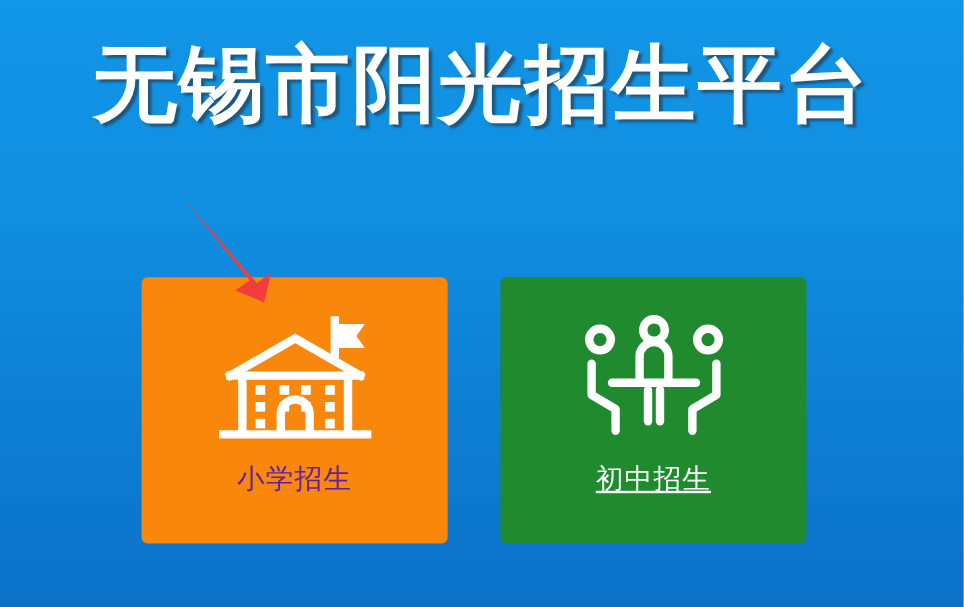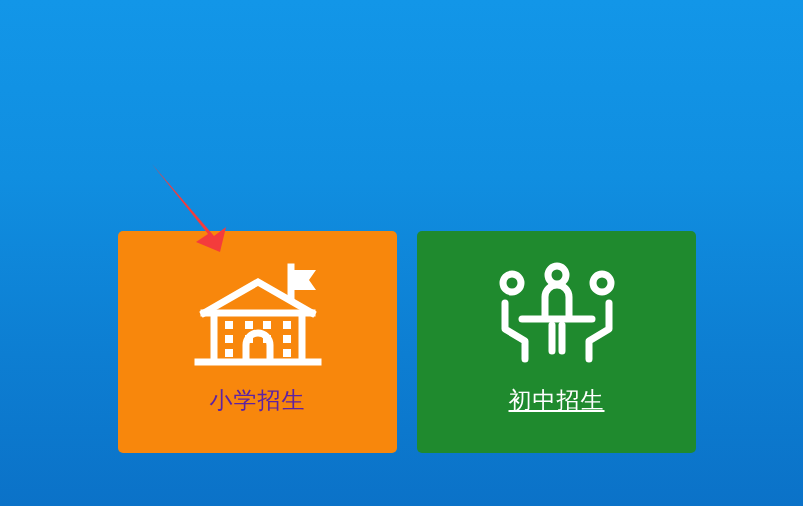--- a/index.html
+++ b/index.html
@@ -37,21 +37,21 @@
     letter-spacing: 2px;
     text-shadow: 3px 3px 2px rgba(40,40,40,0.55);
     white-space: nowrap;
     user-select: none;
   }
 
   
   .card {
     position: absolute;
     top: 231px;
-    width: 279px;
+    width: 255px;
     height: 222px;
     border-radius: 5px;
     text-decoration: none;
     display: flex;
     flex-direction: column;
     align-items: center;
     justify-content: flex-start;
   }
 
   .card-primary   { left: 118px; background: #f8870c; }
@@ -81,20 +81,21 @@
     left: 0; top: 0;
     width: 803px; height: 506px;
     pointer-events: none;
   }
 </style>
 </head>
 <body>
 
 <div class="page">
 
+  <h1 class="title">无锡市阳光招生平台</h1>
 
   <a href="#" class="card card-primary">
 
     <span class="card-icon">
       <svg viewBox="0 0 132 112" width="132" height="112" aria-hidden="true">
         <g fill="none" stroke="#ffffff" stroke-width="7" stroke-linecap="square" stroke-linejoin="miter">
 
           <line x1="99" y1="6" x2="99" y2="36"></line>
 
           <path d="M99 9 L124 9 L117 19 L124 29 L99 29 Z" fill="#ffffff" stroke="none"></path>

